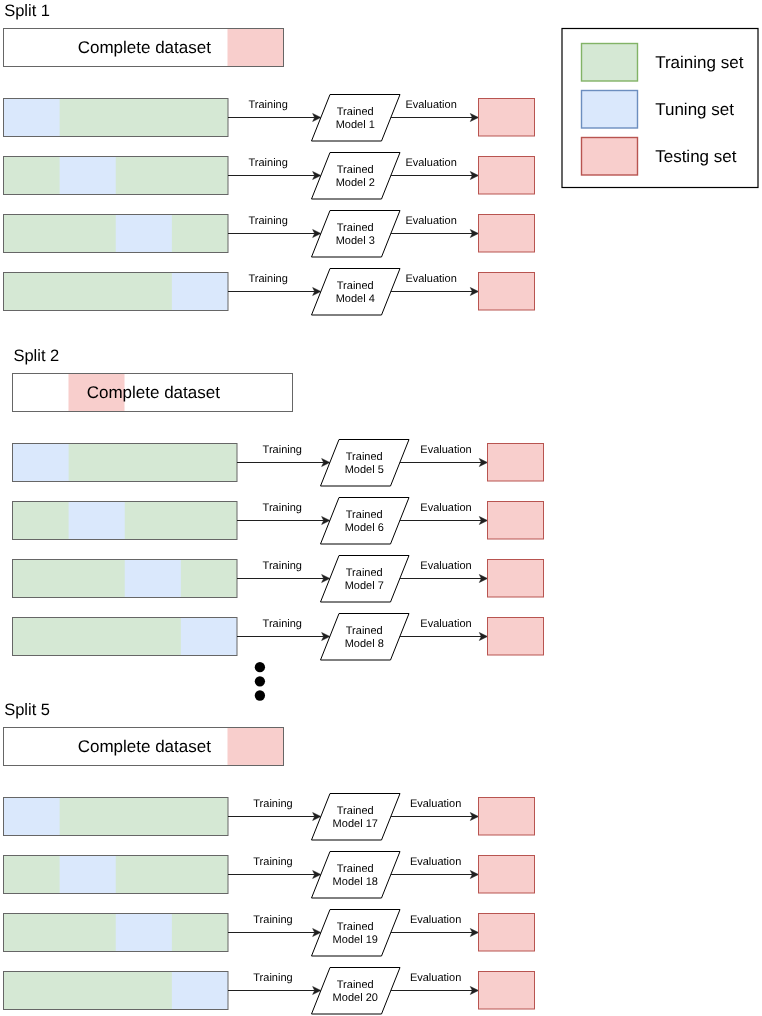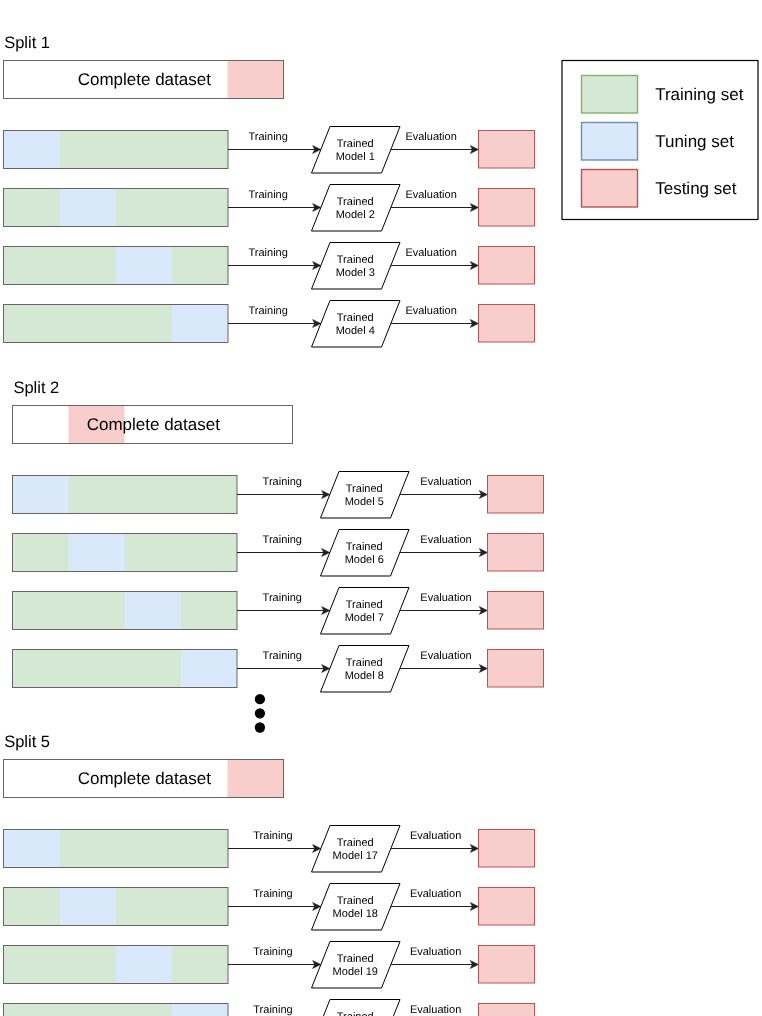--- a/index.html
+++ b/index.html
@@ -1,20 +1,20 @@
 <!DOCTYPE html>
 <html><head>
 <meta charset="utf-8">
 <style>
   html,body{margin:0;padding:0;background:#ffffff;}
   body{width:762px;height:1016px;overflow:hidden;
        font-family:"Liberation Sans",sans-serif;
        -webkit-font-smoothing:antialiased;
        text-rendering:geometricPrecision;}
-  #stage{position:relative;width:762px;height:740px;margin-top:32px;}
+  #stage{position:relative;width:762px;height:740px;}
   svg{display:block;}
   svg text{-webkit-font-smoothing:antialiased;}
   .t{font-family:"Liberation Sans",sans-serif;fill:#000000;}
   .split-title{font-size:16.5px;}
   .ds-label{font-size:17px;}
   .edge-label{font-size:11px;}
   .model-label{font-size:11px;}
   .legend-label{font-size:17px;}
 </style>
 </head>

